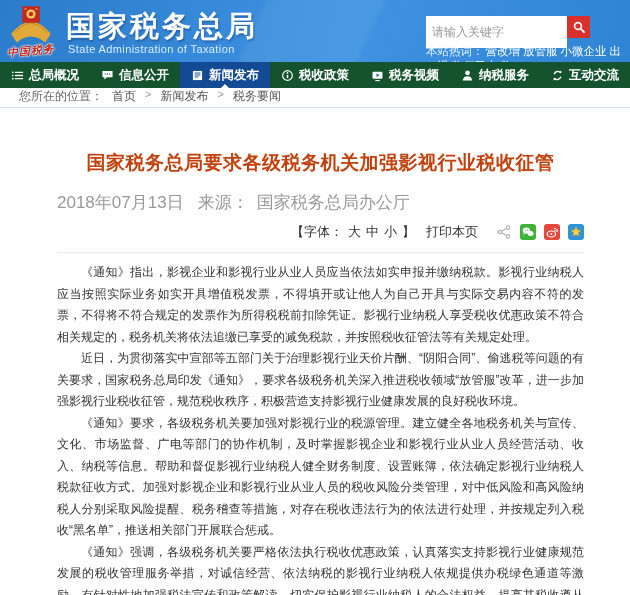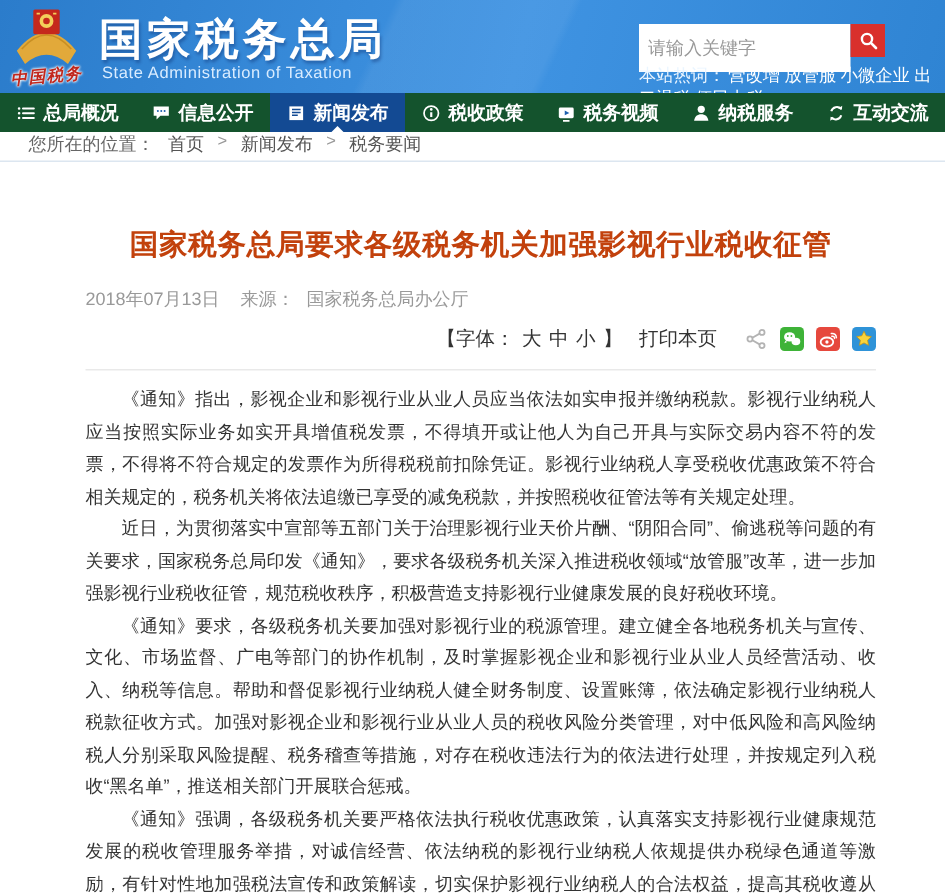--- a/index.html
+++ b/index.html
@@ -65,21 +65,21 @@
   
   .breadcrumb {
     height:20px; display:flex; align-items:flex-start; gap:9px; padding-left:19px;
     font-size:12px; color:#666; border-bottom:1px solid #dce6f0; background:#fff;
   }
   .crumb-link { color:#555; cursor:pointer; }
   .crumb-sep { color:#999; font-size:11px; }
   
   .content { padding:0 46px 0 57px; }
   .article-title { text-align:center; font-size:19px; font-weight:bold; color:#c2410c; margin-top:42px; letter-spacing:.5px; }
-  .article-meta { margin-top:15px; font-size:12px; color:#999; display:flex; gap:14px; }
+  .article-meta { margin-top:15px; font-size:17px; color:#999; display:flex; gap:14px; }
   .meta-source { display:flex; gap:8px; }
   .article-tools {
     margin-top:9px; display:flex; justify-content:flex-end; align-items:center; gap:5px;
     font-size:13px; color:#333;
   }
   .size-link, .print-link { cursor:pointer; }
   .print-link { margin-left:6px; margin-right:10px; }
   .share-btn { width:16px; height:16px; border-radius:3px; cursor:pointer; display:inline-flex; margin-left:3px; }
   .share-plain { background:transparent; }
   .divider { border-top:1px solid #e9e9e9; margin-top:11px; }

